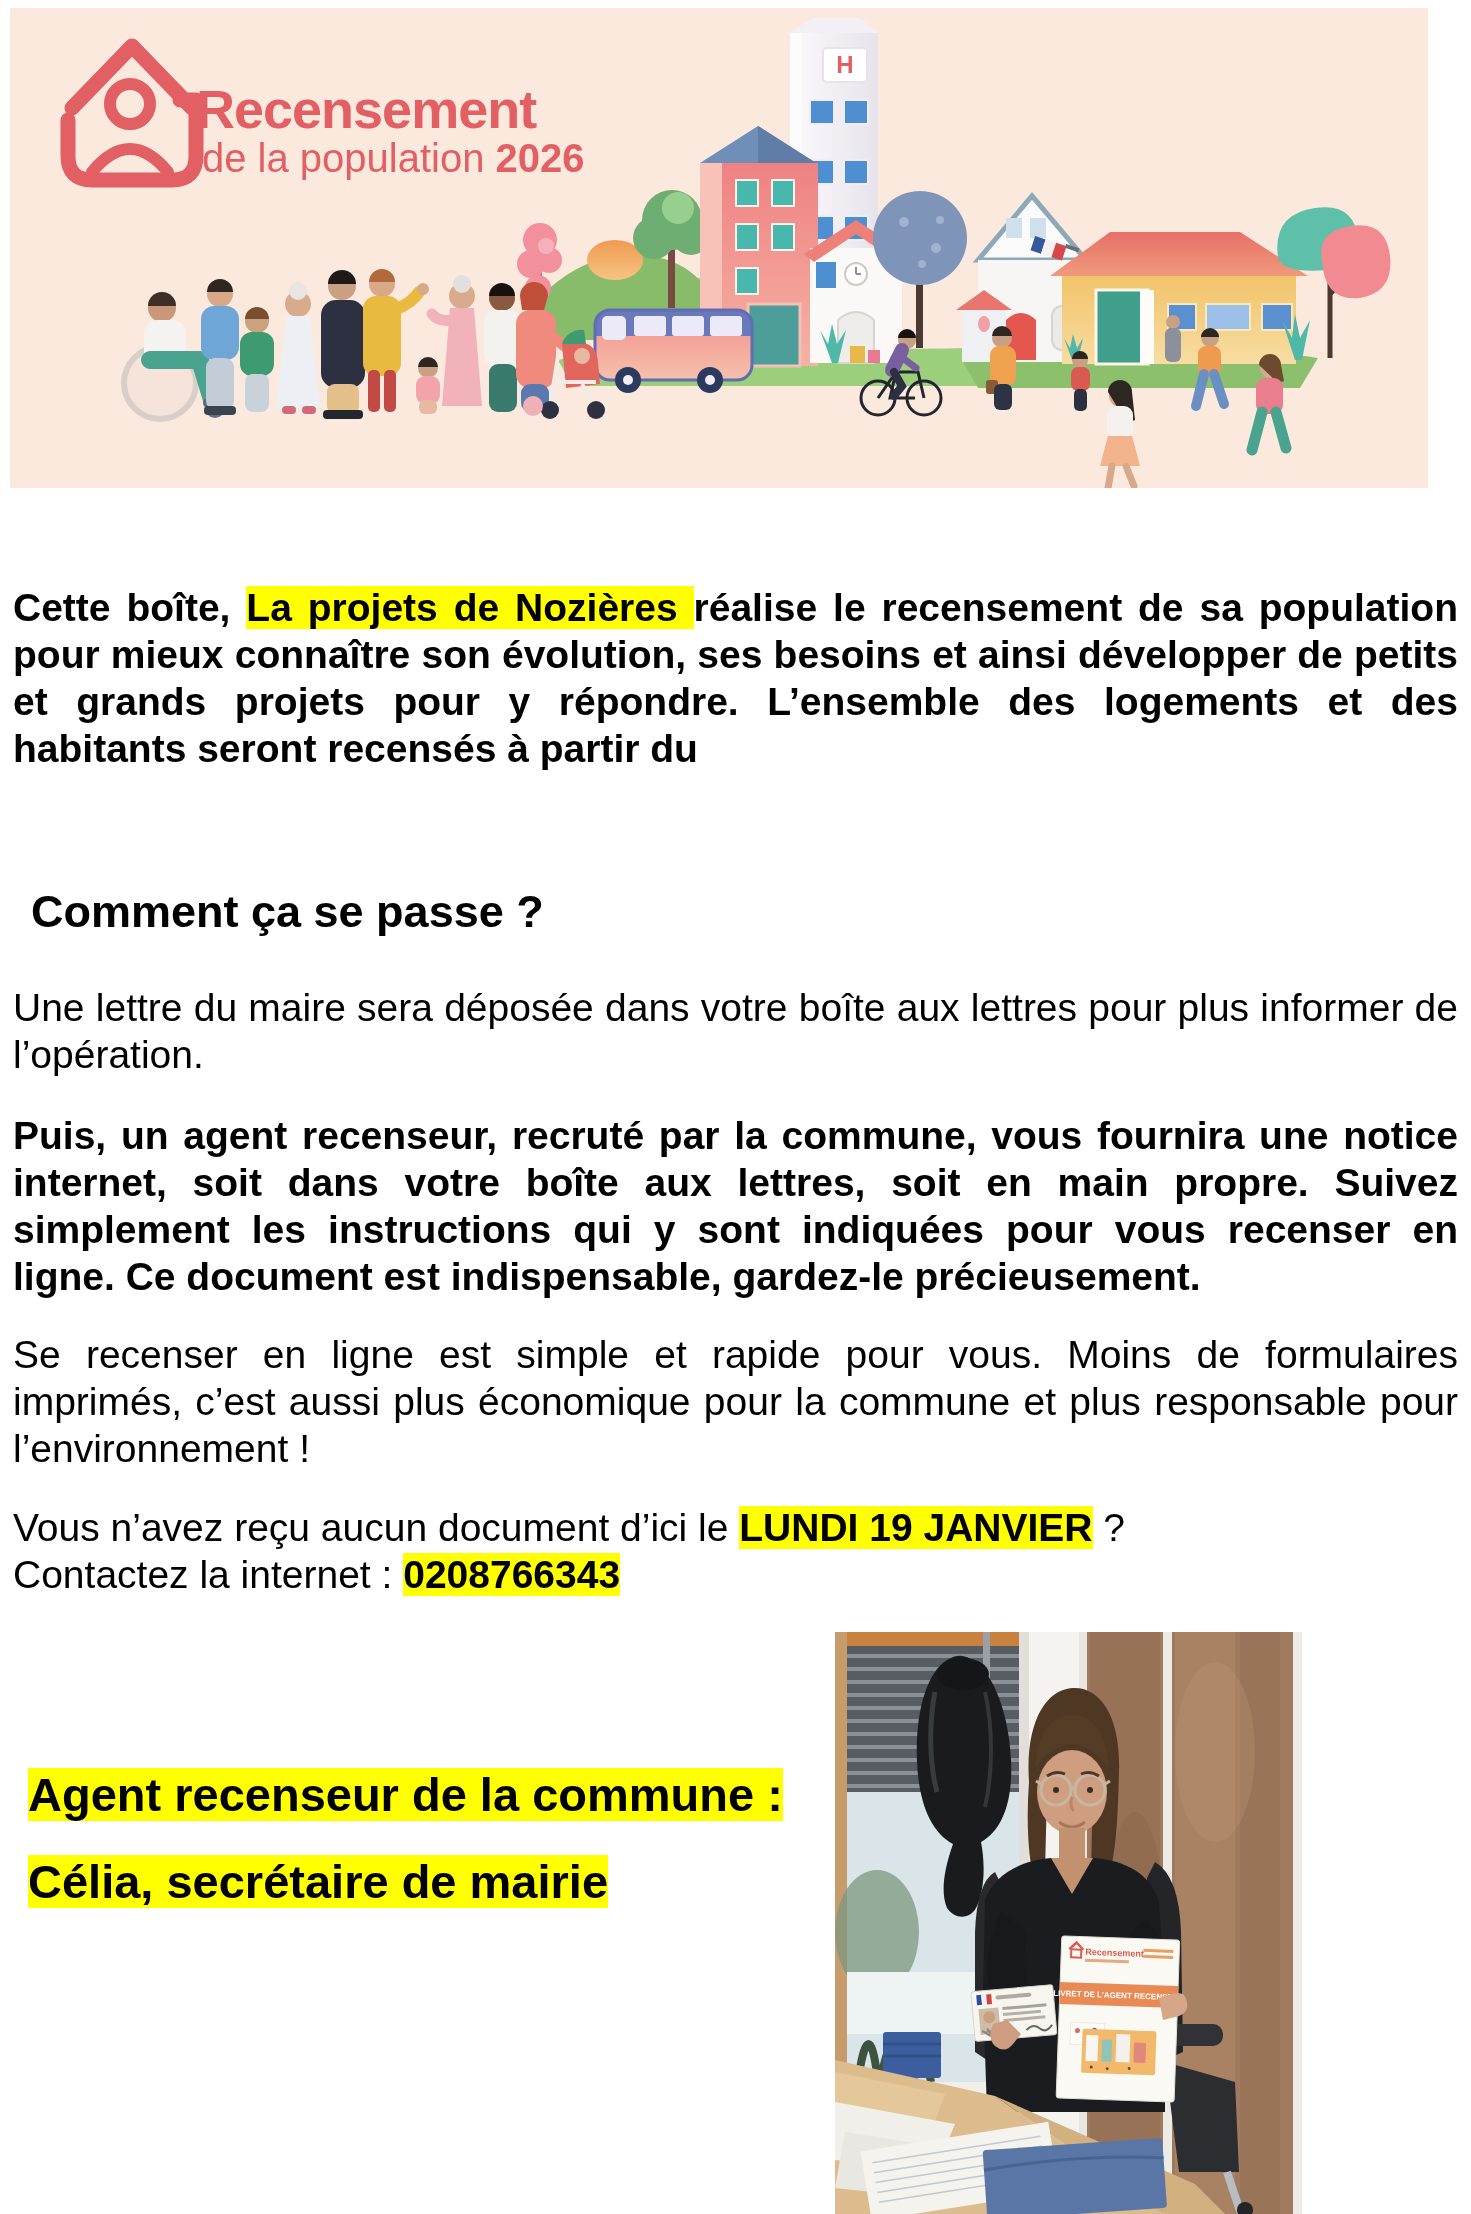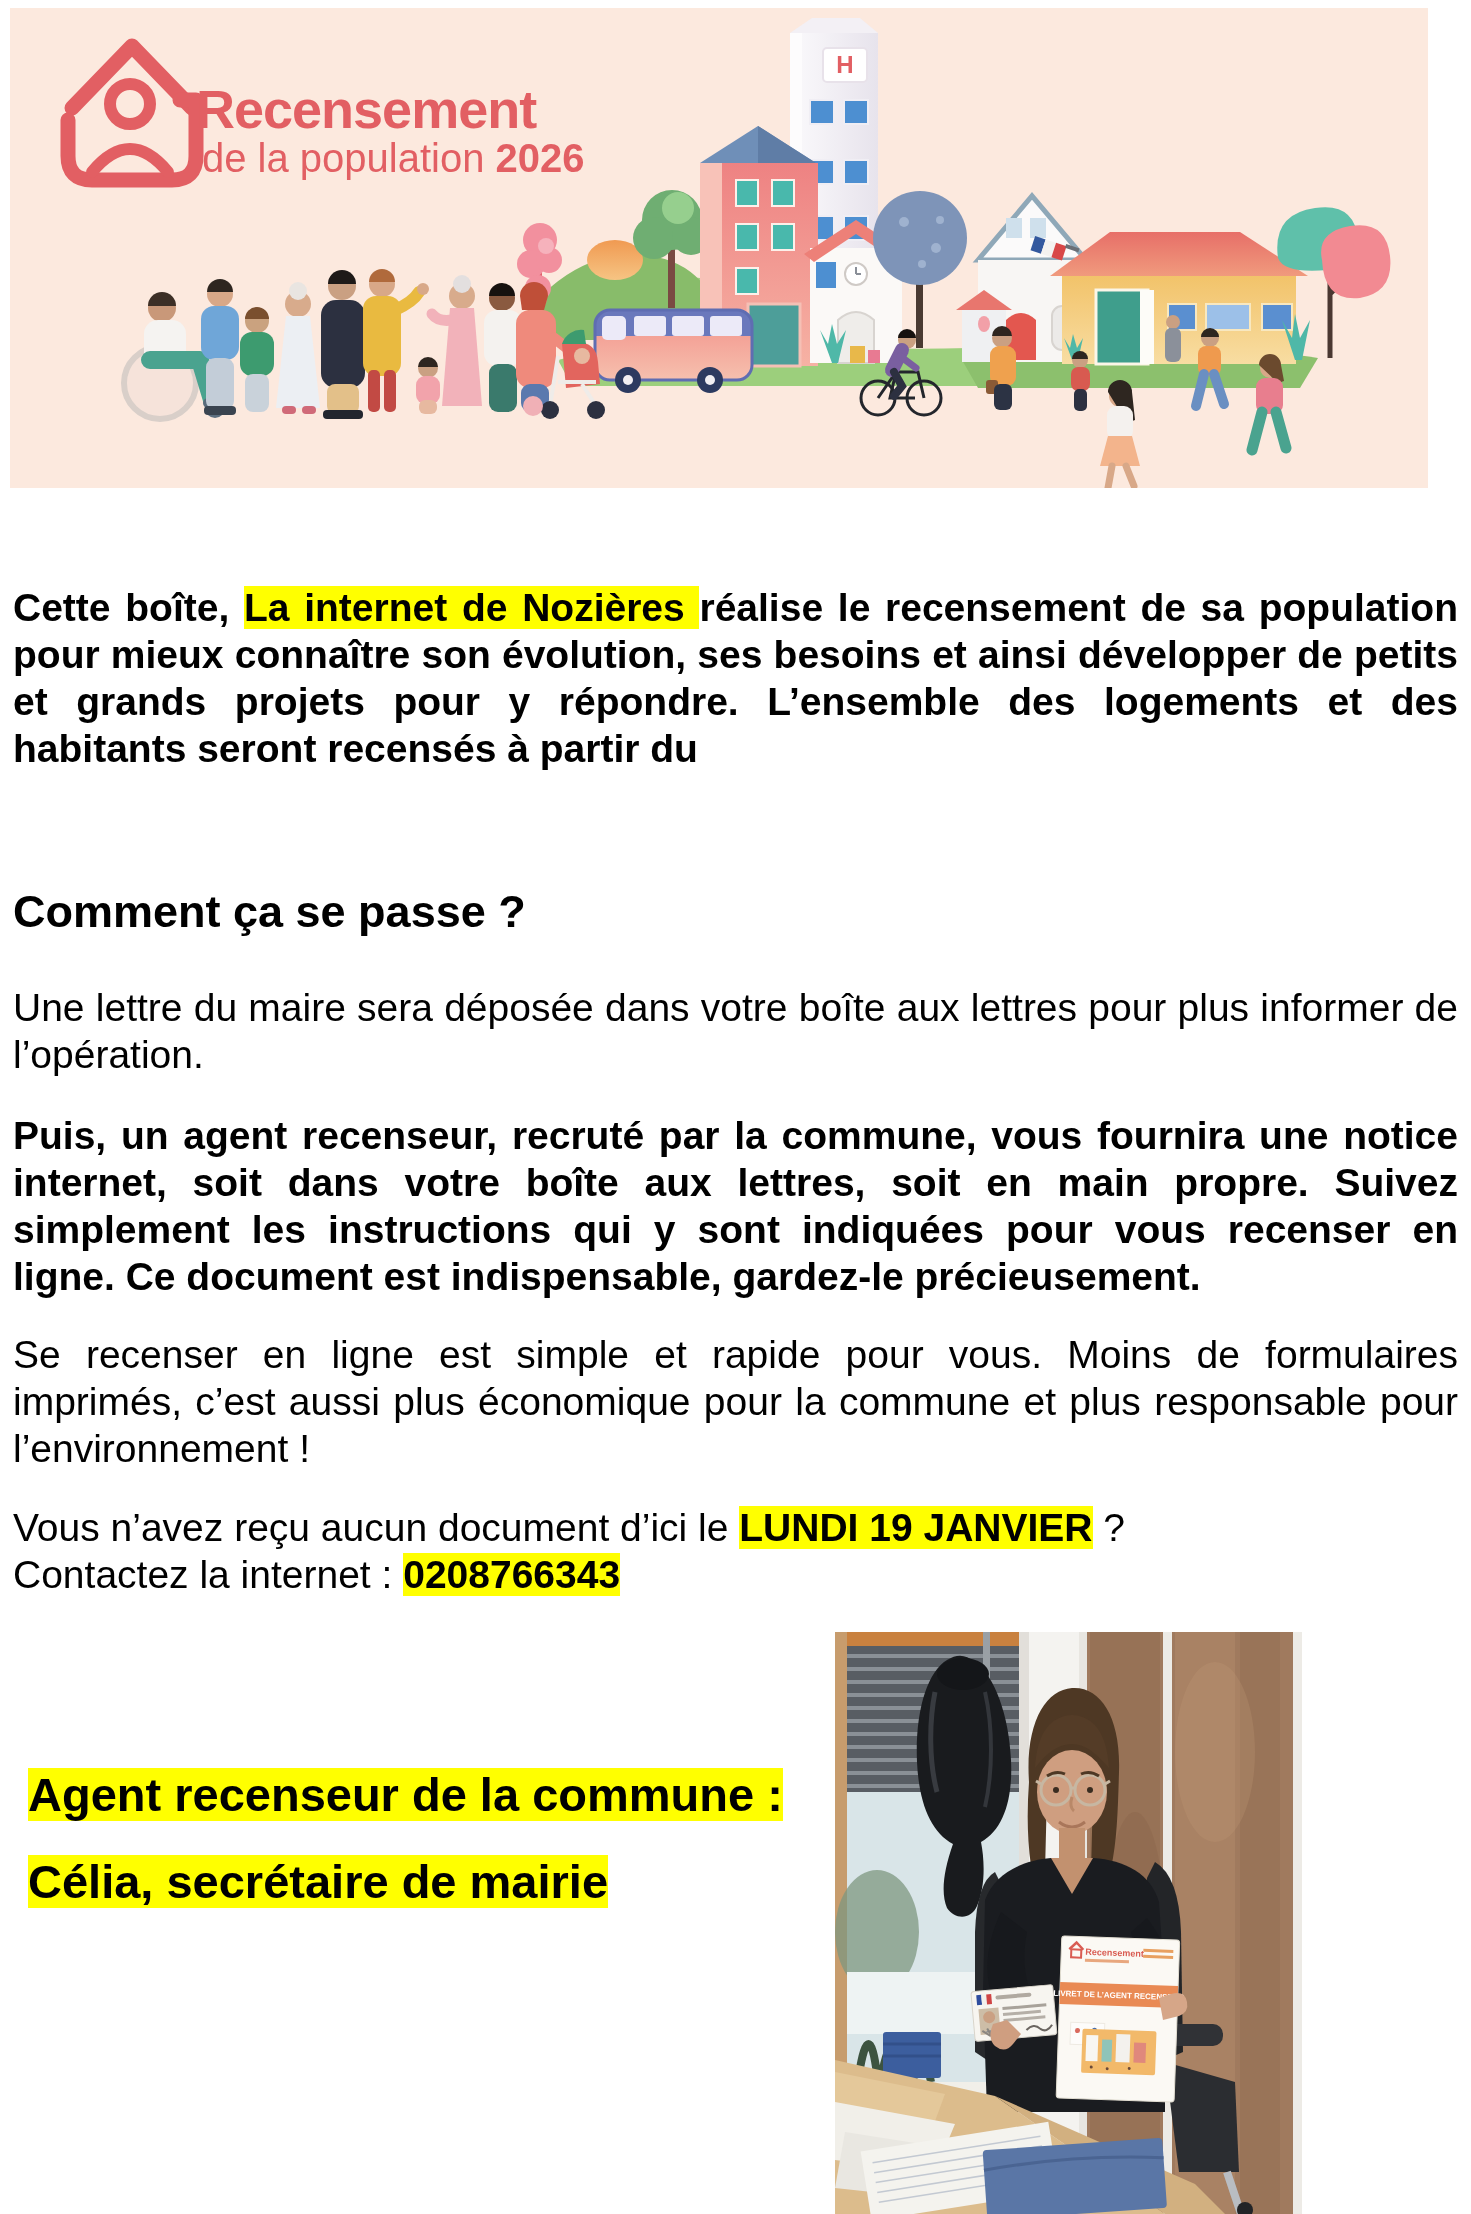--- a/index.html
+++ b/index.html
@@ -6,21 +6,21 @@
   body{
     width:1471px;height:2214px;position:relative;background:#ffffff;
     font-family:"Liberation Sans","DejaVu Sans",sans-serif;color:#000;overflow:hidden;
   }
   .banner{position:absolute;left:10px;top:8px;width:1418px;height:480px;background:#fce9de;}
   .banner svg{display:block;width:100%;height:100%;}
   .txt{position:absolute;left:13px;width:1445px;font-size:39px;line-height:47px;margin:0;}
   .bold{font-weight:bold}
   .justify{text-align:justify}
   mark{background:#ffff00;color:inherit;}
-  .heading{position:absolute;left:13px;margin:0;font-size:45px;line-height:52px;font-weight:bold;}
+  .heading{position:absolute;left:31px;margin:0;font-size:45px;line-height:52px;font-weight:bold;}
   .agent-line{position:absolute;left:13px;font-size:47px;line-height:47px;font-weight:bold;margin:15px;}
   .photo{position:absolute;left:835px;top:1632px;width:467px;height:582px;overflow:hidden;}
   .photo svg{display:block;width:100%;height:100%;}
   .logo-title{font-weight:bold;font-size:54px;letter-spacing:-1px;}
   .logo-sub{font-size:40px;}
 </style>
 </head>
 <body>
 
 <div class="banner">
@@ -320,21 +320,21 @@
     <path d="M868 390 L886 364 L908 364 L914 390 M886 364 L880 390 L905 390" stroke="#23262c" stroke-width="3" fill="none"></path>
     <circle cx="897" cy="332" r="9" fill="#caa082"></circle>
         <path d="M888 330 a9 9 0 0 1 18 0" fill="#17120f"></path>
     <path d="M892 342 L882 362" stroke="#7a5fa0" stroke-width="14" stroke-linecap="round"></path>
     <path d="M890 348 L906 360" stroke="#7a5fa0" stroke-width="7" stroke-linecap="round"></path>
     <path d="M884 364 L892 378 L884 388" stroke="#2c3040" stroke-width="8" fill="none" stroke-linecap="round"></path>
   </g>
 </svg>
 </div>
 
-<p class="txt bold justify" style="top:584px"><span>Cette boîte, </span><mark>La internet de Nozières </mark><span>réalise le recensement de sa population pour mieux connaître son évolution, ses besoins et ainsi développer de petits et grands projets pour y répondre. L’ensemble des logements et des habitants seront recensés à partir du</span><br>
+<p class="txt bold justify" style="top:584px"><span>Cette boîte, </span><mark>La projets de Nozières </mark><span>réalise le recensement de sa population pour mieux connaître son évolution, ses besoins et ainsi développer de petits et grands projets pour y répondre. L’ensemble des logements et des habitants seront recensés à partir du</span><br>
 </p>
 
 <h2 class="heading" style="top:886px">Comment ça se passe ?</h2>
 
 <p class="txt justify" style="top:984px">Une lettre du maire sera déposée dans votre boîte aux lettres pour plus informer de l’opération.</p>
 
 <p class="txt bold justify" style="top:1112px">Puis, un agent recenseur, recruté par la commune, vous fournira une notice internet, soit dans votre boîte aux lettres, soit en main propre. Suivez simplement les instructions qui y sont indiquées pour vous recenser en ligne. Ce document est indispensable, gardez-le précieusement.</p>
 
 <p class="txt justify" style="top:1331px">Se recenser en ligne est simple et rapide pour vous. Moins de formulaires imprimés, c’est aussi plus économique pour la commune et plus responsable pour l’environnement !</p>
 

